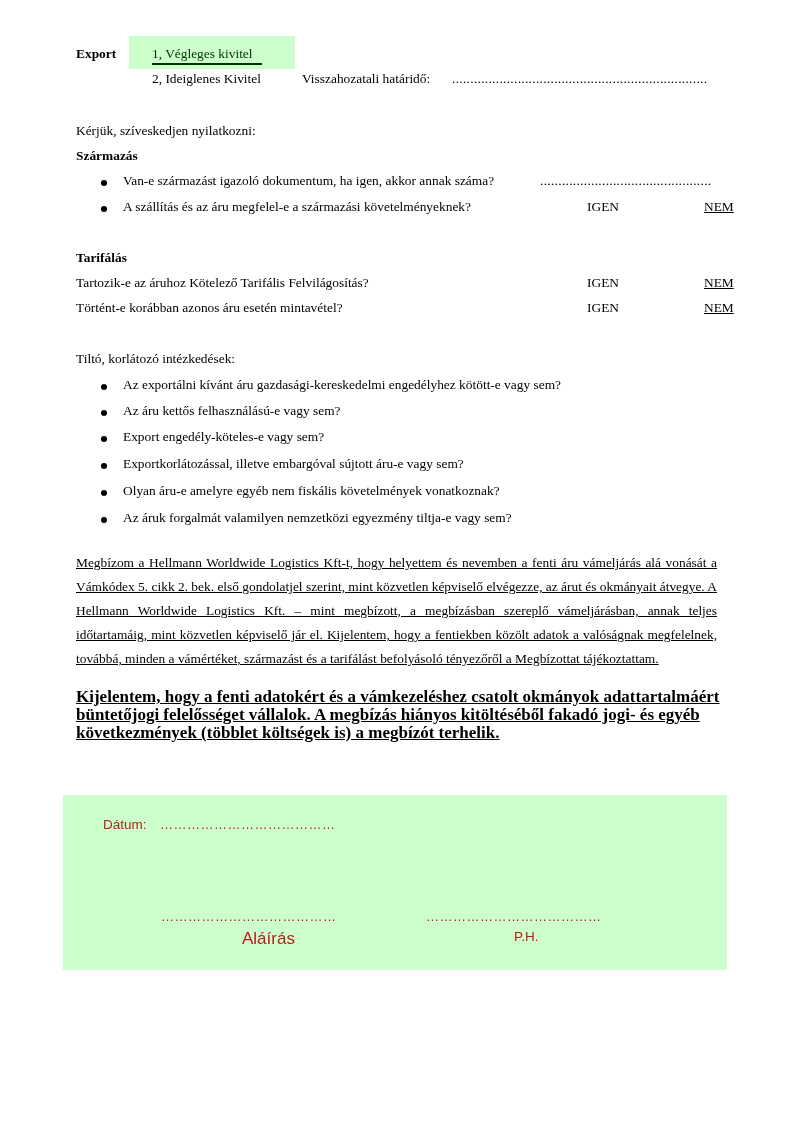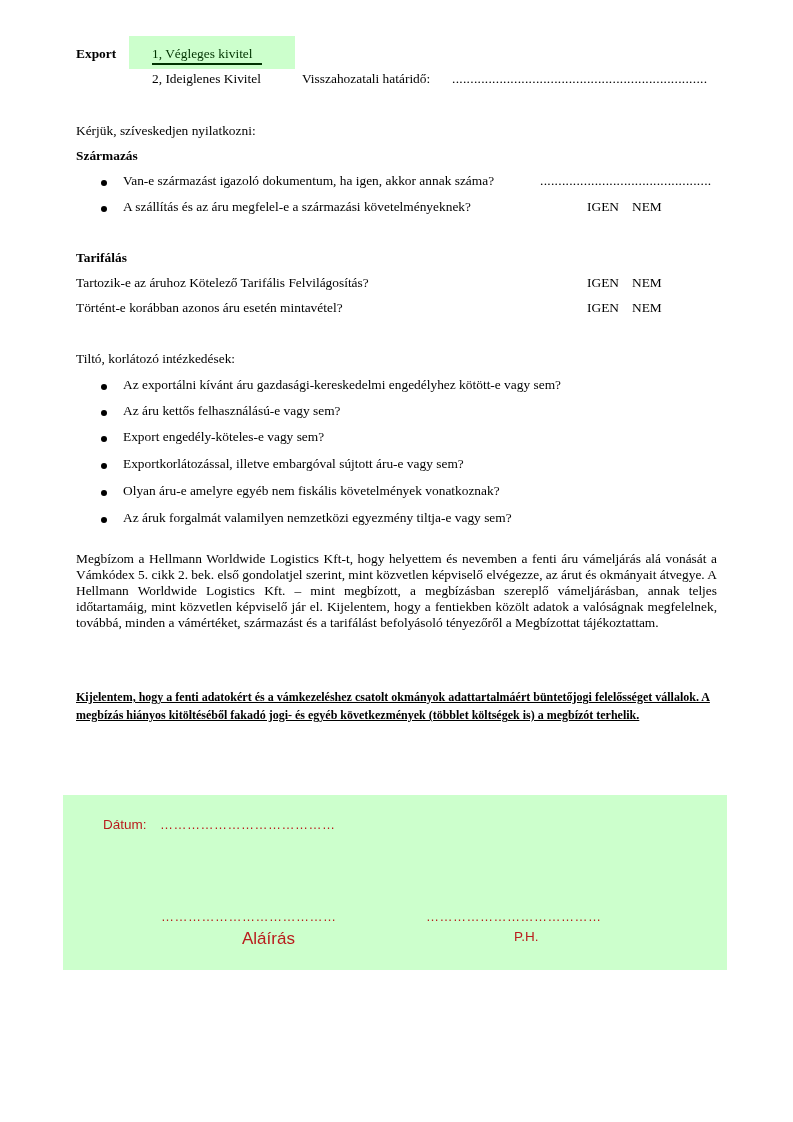--- a/index.html
+++ b/index.html
@@ -19,30 +19,30 @@
     #return-label { left: 302px; top: 71px; }
     #return-dots { left: 452px; top: 71px; letter-spacing: 0.3px; }
 
     #declare-intro { left: 76px; top: 123px; text-align: right; }
     #origin-heading { left: 76px; top: 148px; font-weight: bold; }
 
     .bullet { position: absolute; left: 101px; width: 6px; height: 6px; border-radius: 50%; background: #000; }
     .bl-text { position: absolute; left: 123px; white-space: nowrap; }
 
     .igen { position: absolute; left: 587px; white-space: nowrap; }
-    .nem  { position: absolute; left: 632px; white-space: nowrap; }
+    .nem  { position: absolute; left: 704px; white-space: nowrap; text-decoration: underline; }
 
     #tarif-heading { left: 76px; top: 250px; font-weight: bold; }
     #prohib-heading { left: 76px; top: 351px; }
 
     #mandate { position: absolute; left: 76px; top: 551px; width: 641px;
-      text-align: justify; line-height: 16px; font-size: 13.4px; }
+      text-align: justify; line-height: 24px; font-size: 13.4px; text-decoration: underline; }
 
     #declaration { position: absolute; left: 76px; top: 688px; width: 650px;
-      font-weight: bold; text-decoration: underline; font-size: 12px; line-height: 18px; }
+      font-weight: bold; text-decoration: underline; font-size: 17px; line-height: 18px; }
 
     #sign-box { position: absolute; left: 63px; top: 795px; width: 664px; height: 175px; background: #ccffcc; }
     .green-text { color: #b91c1c; font-family: "Liberation Sans", "DejaVu Sans", sans-serif; }
     #date-label { left: 103px; top: 817px; font-size: 13.5px; }
     #date-dots { left: 160px; top: 817px; font-size: 13px; letter-spacing: 0.5px; }
     #sig-dots { left: 161px; top: 909px; font-size: 13px; letter-spacing: 0.5px; }
     #ph-dots { left: 426px; top: 909px; font-size: 13px; letter-spacing: 0.5px; }
     #sig-label { left: 242px; top: 929px; font-size: 17px; }
     #ph-label { left: 514px; top: 929px; font-size: 13.5px; }
   </style>

